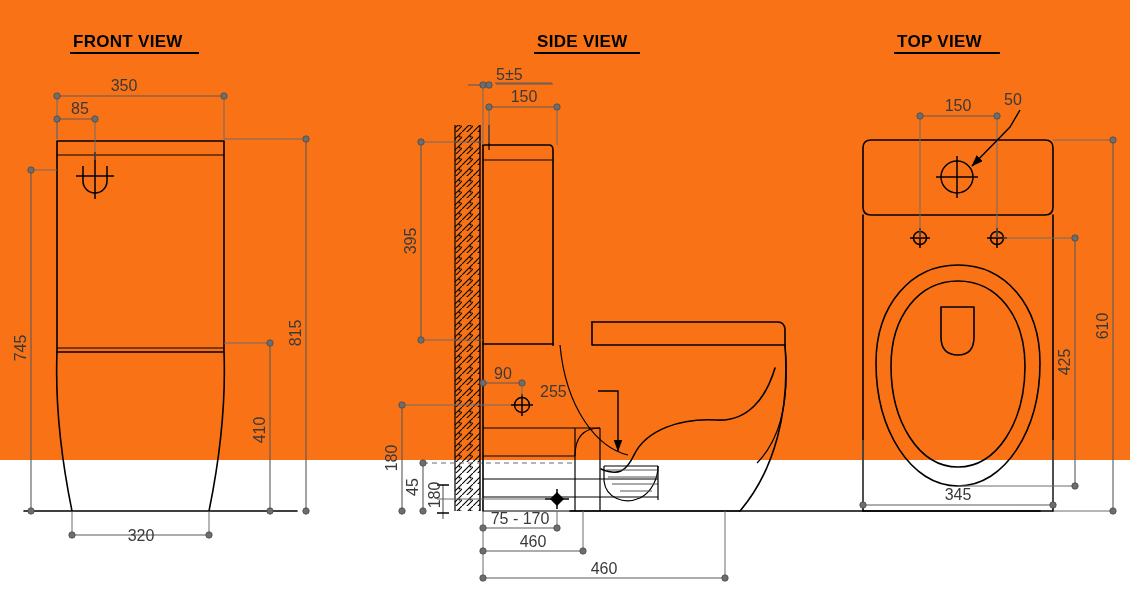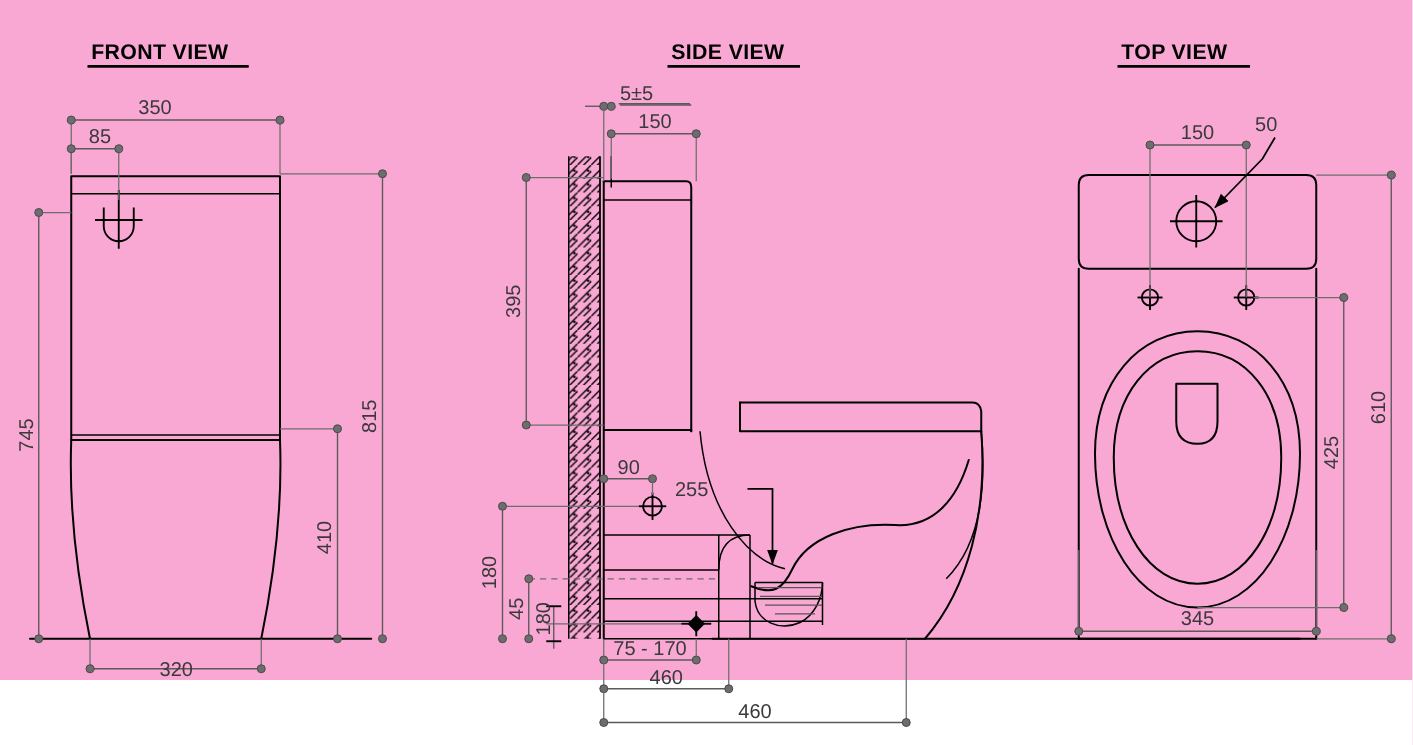--- a/index.html
+++ b/index.html
@@ -1,17 +1,17 @@
 <!DOCTYPE html>
 <html><head>
 <meta charset="utf-8">
 <style>
   html,body{margin:0;padding:0;background:#ffffff;}
   body{width:1130px;height:596px;font-family:"Liberation Sans",sans-serif;overflow:hidden;}
-  #sheet{position:relative;width:1130px;height:544px;background:#f9a8d4;}
+  #sheet{position:relative;width:1130px;height:460px;background:#f97316;}
   svg{display:block;}
   .vt{font-family:"Liberation Sans",sans-serif;font-weight:bold;font-size:17px;fill:#000;letter-spacing:.3px;}
   .dim{font-family:"Liberation Sans",sans-serif;font-size:16px;fill:#3a3a3a;}
   .obj{fill:none;stroke:#000;stroke-width:1.6;stroke-linejoin:round;stroke-linecap:round;}
   .objthin{fill:none;stroke:#000;stroke-width:1.2;}
   .dimline{stroke:#5a5a5a;stroke-width:1.1;fill:none;}
   .extline{stroke:#6d6d6d;stroke-width:1;fill:none;}
   .hatch{stroke:#000;stroke-width:1.1;fill:none;}
   .wall{fill:none;stroke:#000;stroke-width:1.4;}
   .mark{stroke:#000;stroke-width:1.5;fill:none;}

